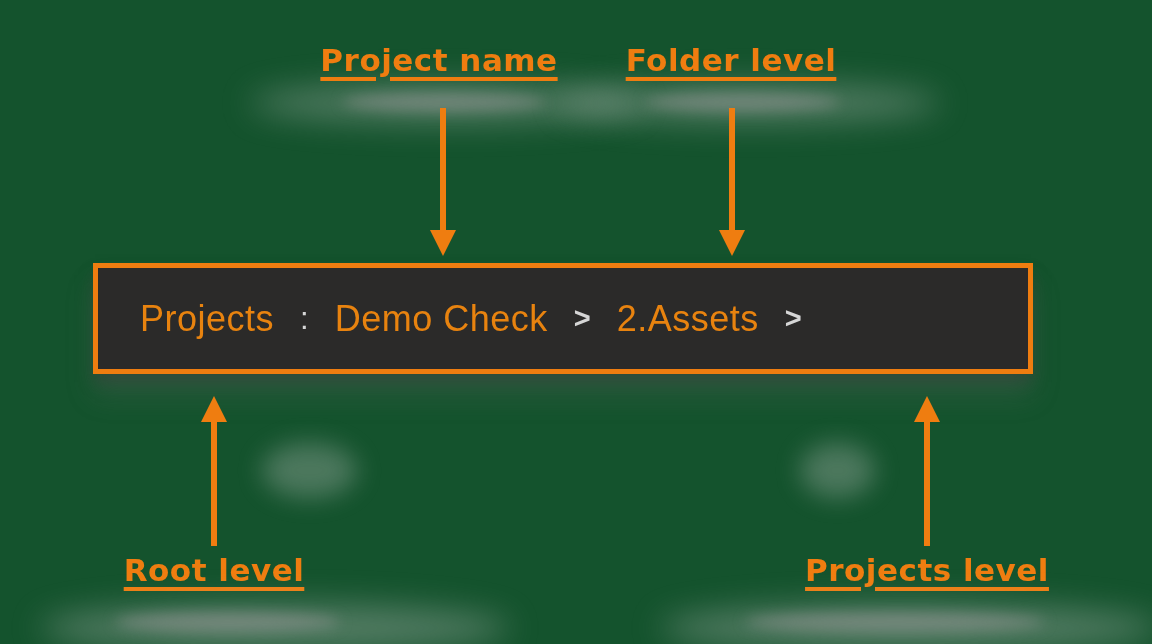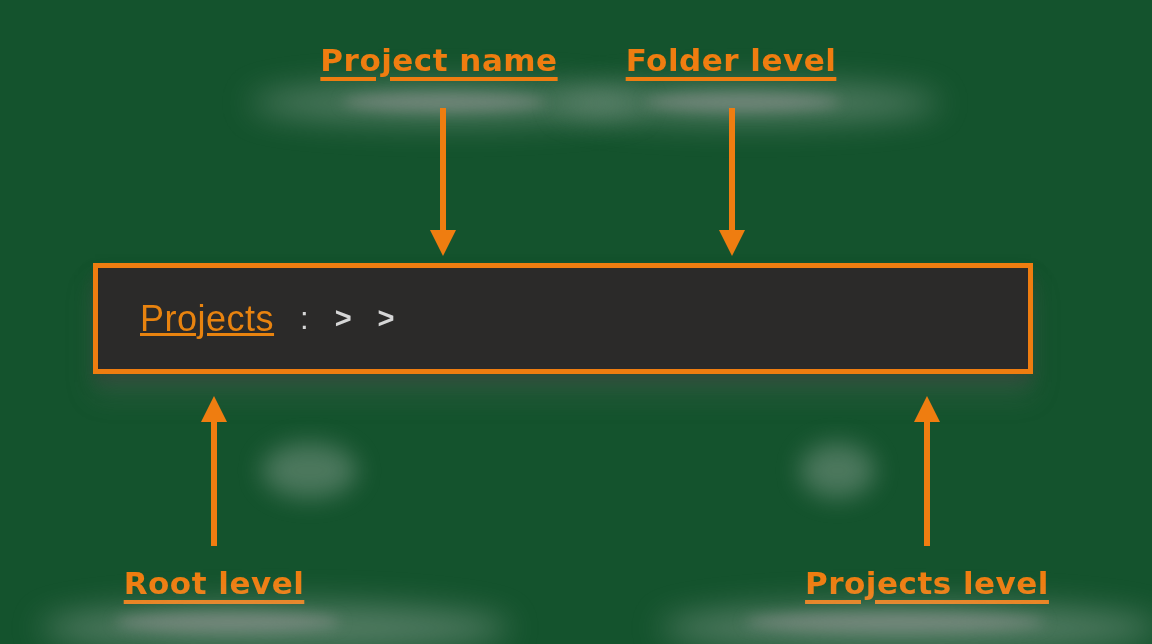--- a/index.html
+++ b/index.html
@@ -18,21 +18,21 @@
     position:absolute;transform:translateX(-50%);
     font-family:"DejaVu Sans",sans-serif;
     font-size:31px;font-weight:bold;letter-spacing:.5px;
     color:var(--accent);white-space:nowrap;
     text-decoration:underline;
     text-decoration-thickness:4px;
     text-underline-offset:6px;
     text-decoration-color:var(--accent);
   }
   .callout.top{top:42px;}
-  .callout.bottom{top:565px;}
+  .callout.bottom{top:552px;}
   
   .ghost{position:absolute;border-radius:50%;pointer-events:none;}
   .ghost.core{background:rgba(150,150,150,.55);filter:blur(7px);}
   .ghost.halo{background:rgba(200,200,200,.35);filter:blur(16px);}
   .ghost.blob{background:rgba(205,205,205,.30);filter:blur(12px);}
   
   .arrow{position:absolute;}
   .arrow .line{position:absolute;width:6px;background:var(--accent);left:-3px;}
   .arrow .head{position:absolute;width:0;height:0;left:-13px;
     border-left:13px solid transparent;border-right:13px solid transparent;}
@@ -42,21 +42,21 @@
   .breadcrumb-bar{
     position:absolute;left:93px;top:263px;width:940px;height:111px;
     box-sizing:border-box;border:5px solid var(--accent);
     background:var(--breadcrumb-bg);
     box-shadow:0 10px 14px -2px rgba(60,60,60,.50),0 22px 26px rgba(120,120,120,.22);
     display:flex;align-items:center;padding-left:42px;
   }
   .breadcrumb-row{display:flex;align-items:center;gap:26px;}
   .crumb{
     color:var(--breadcrumb-text);font-size:36px;letter-spacing:.5px;
-    white-space:nowrap;cursor:pointer;text-decoration:underline;
+    white-space:nowrap;cursor:pointer;
   }
   .sep{color:var(--separator);font-size:29px;font-weight:700;line-height:1;}
   .sep.colon{font-size:31px;font-weight:400;}
 </style>
 </head>
 <body>
 
 <div class="canvas">
 
   <div class="ghost halo" style="left:250px;top:84px;width:390px;height:38px;"></div>
@@ -73,21 +73,23 @@
   </div>
   <div class="arrow down" style="left:732px;">
     <div class="line" style="top:108px;height:126px;"></div>
     <div class="head" style="top:230px;"></div>
   </div>
 
   <div class="breadcrumb-bar">
     <div class="breadcrumb-row">
       <span class="crumb">Projects</span>
       <span class="sep colon">:</span>
+      <span class="crumb">Demo Check</span>
       <span class="sep">&gt;</span>
+      <span class="crumb">2.Assets</span>
       <span class="sep">&gt;</span>
     </div>
   </div>
 
   <div class="ghost blob" style="left:262px;top:443px;width:95px;height:55px;"></div>
   <div class="ghost blob" style="left:800px;top:443px;width:75px;height:55px;"></div>
 
   <div class="arrow up" style="left:214px;">
     <div class="head" style="top:396px;"></div>
     <div class="line" style="top:419px;height:127px;"></div>

